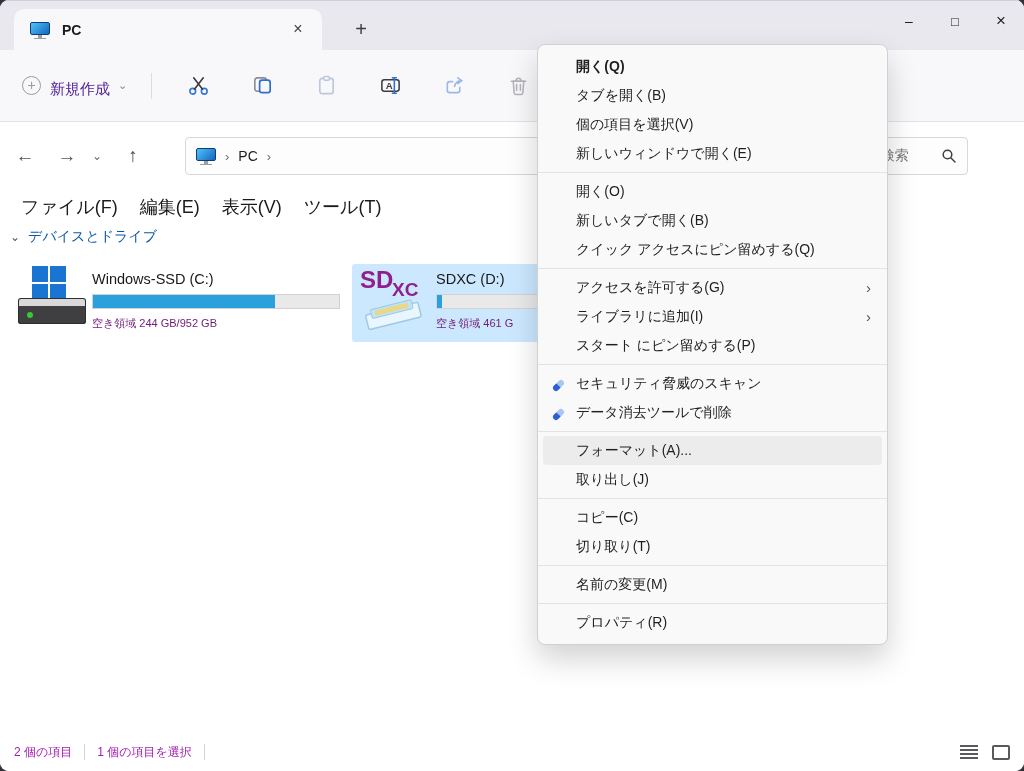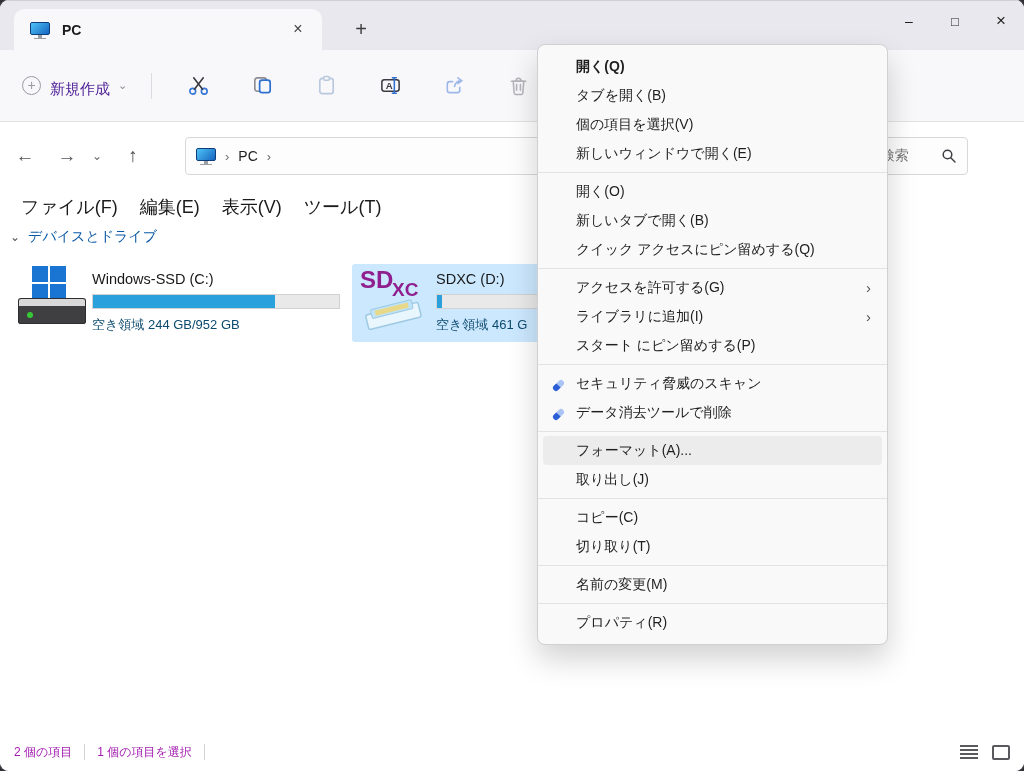--- a/index.html
+++ b/index.html
@@ -42,21 +42,21 @@
   .menubar-item{font-size:18px;color:#1b1b1b;padding:4px 11px;border-radius:3px;}
   
   .section-header{position:absolute;left:10px;top:228px;display:flex;align-items:center;}
   .section-header .chev{font-size:12px;color:#55555a;margin-right:8px;}
   .section-header .txt{font-size:14px;color:#0a59a6;}
   .tile{position:absolute;top:244px;width:338px;height:78px;border-radius:3px;margin-top:20px;}
   .tile.selected{background:#cce8ff;}
   .tile .name{position:absolute;left:84px;top:7px;font-size:14.5px;color:#191919;white-space:nowrap;}
   .tile .bar{position:absolute;left:84px;top:30px;width:248px;height:15px;background:#e9e9e9;border:1px solid #d2d2d2;}
   .tile .bar .fill{height:100%;background:#2aa1dd;}
-  .tile .free{position:absolute;left:84px;top:52px;font-size:13px;color:#0c4a6e;white-space:nowrap;}
+  .tile .free{position:absolute;left:84px;top:52px;font-size:11px;color:#701a75;white-space:nowrap;}
   
   .hdd-icon{position:absolute;left:10px;top:2px;width:70px;height:62px;}
   .winlogo{position:absolute;left:14px;top:0;width:34px;height:34px;display:grid;grid-template-columns:16px 16px;grid-template-rows:16px 16px;gap:2px;}
   .winlogo div{background:#1974d2;}
   .hdd-body{position:absolute;left:0;top:32px;width:68px;height:26px;border-radius:3px;background:linear-gradient(#d9d9d9 0 30%,#3f3f42 30% 100%);box-shadow:inset 0 0 0 1px #2e2e30;}
   .hdd-led{position:absolute;left:9px;top:46px;width:6px;height:6px;border-radius:50%;background:#37c837;}
   
   .sd-icon{position:absolute;left:8px;top:2px;width:70px;height:64px;}
   
   .statusbar{position:absolute;left:0;bottom:0;width:100%;height:38px;background:#ffffff;display:flex;align-items:center;padding:0 14px;}

